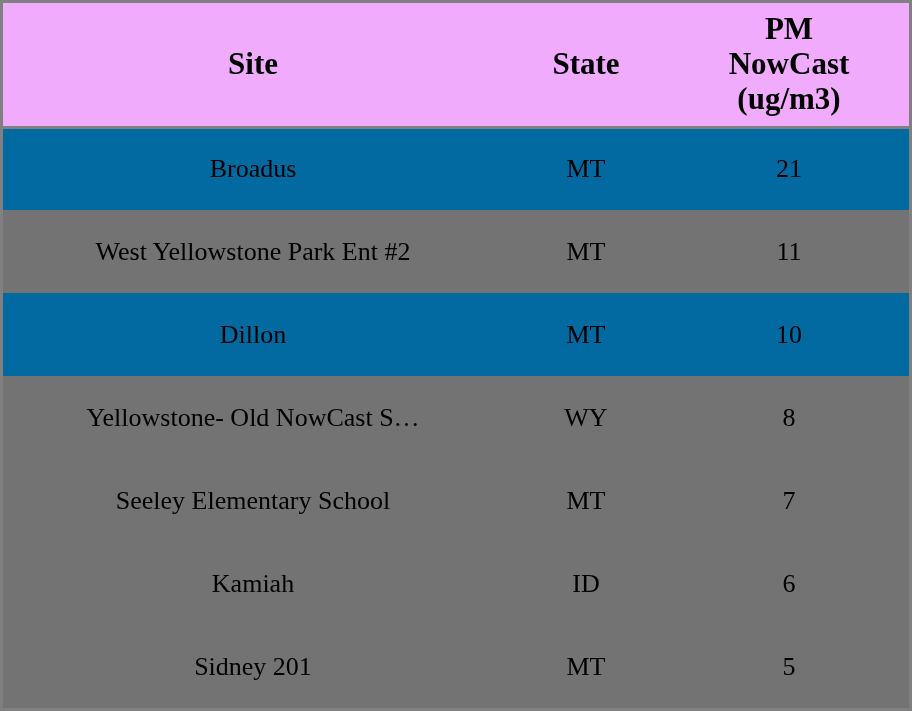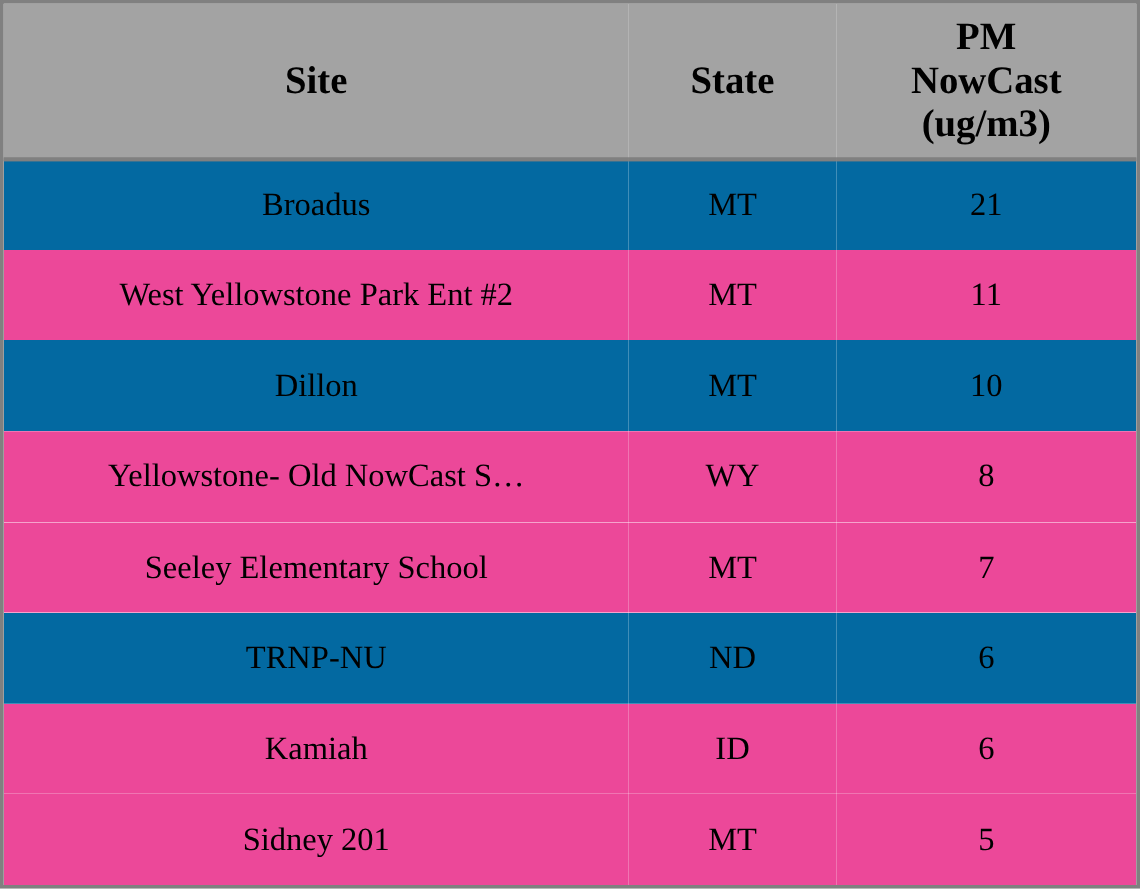--- a/index.html
+++ b/index.html
@@ -20,21 +20,21 @@
     border: 3px solid #808080;
     background: #ffffff;
   }
   table {
     border-collapse: collapse;
     width: 100%;
     height: 100%;
     table-layout: fixed;
   }
   thead th {
-    background: #a3a3a3;
+    background: #f0abfc;
     color: #000000;
     font-family: "Liberation Serif", serif;
     font-weight: bold;
     font-size: 31px;
     line-height: 1.12;
     text-align: center;
     vertical-align: middle;
     border-bottom: 3px solid #808080;
     padding: 6px 4px;
     height: 124px;
@@ -50,21 +50,21 @@
     padding: 0 4px;
     box-sizing: border-box;
     white-space: nowrap;
     overflow: hidden;
     text-overflow: ellipsis;
   }
   tbody tr.odd td {
     background: #0369a1;
   }
   tbody tr.even td {
-    background: #ec4899;
+    background: #737373;
   }
   col.c-site { width: 500px; }
   col.c-state { width: 166px; }
   col.c-value { width: 240px; }
 </style>
 </head>
 <body>
 
 <div class="table-wrap">
   <table>
@@ -103,25 +103,20 @@
       <tr class="even">
         <td>Yellowstone- Old NowCast S…</td>
         <td>WY</td>
         <td>8</td>
       </tr>
       <tr class="even">
         <td>Seeley Elementary School</td>
         <td>MT</td>
         <td>7</td>
       </tr>
-      <tr class="odd">
-        <td>TRNP-NU</td>
-        <td>ND</td>
-        <td>6</td>
-      </tr>
       <tr class="even">
         <td>Kamiah</td>
         <td>ID</td>
         <td>6</td>
       </tr>
       <tr class="even">
         <td>Sidney 201</td>
         <td>MT</td>
         <td>5</td>
       </tr>

